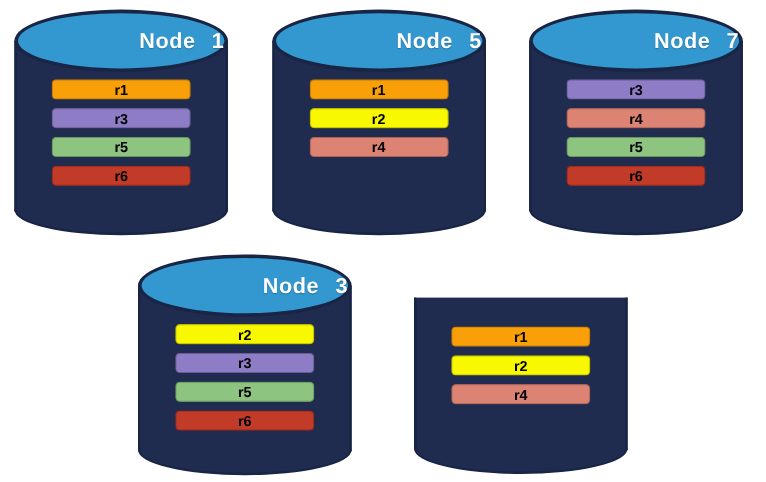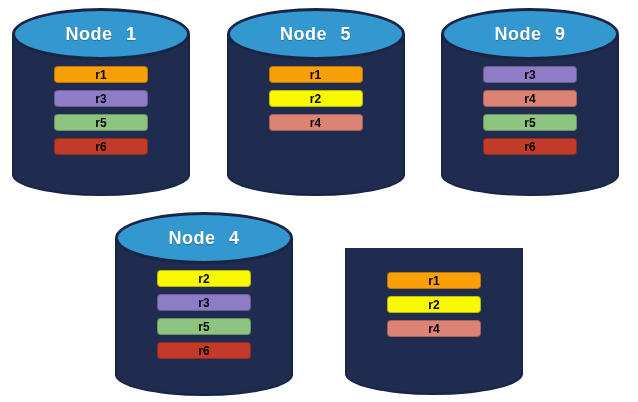--- a/index.html
+++ b/index.html
@@ -67,21 +67,21 @@
   .cyl-top {
     position: absolute;
     left: 0; right: 0;
     top: 0;
     height: 52px;
     border-radius: 50%;
     background: var(--cap);
     border: 3px solid var(--outline);
     display: flex;
     align-items: center;
-    justify-content: center;
+    justify-content: flex-end;
   }
   .node-label {
     color: var(--cap-text);
     font-weight: bold;
     font-size: 18px;
     letter-spacing: 0.5px;
     word-spacing: 8px;
     text-shadow: 0 1px 1px rgba(0,0,0,0.25);
     white-space: pre;
   }
@@ -91,21 +91,21 @@
     left: 0; right: 0;
     top: 58px;
     display: flex;
     flex-direction: column;
     align-items: center;
     gap: 7px;
   }
   .node-row-bottom .cylinder:nth-child(2) .replica-list { top: 50px; }
 
   .replica-badge {
-    width: 94px;
+    width: 116px;
     height: 17px;
     border-radius: 4px;
     border: 1px solid rgba(0,0,0,0.25);
     display: flex;
     align-items: center;
     justify-content: center;
   }
   .replica-label {
     color: var(--row-text);
     font-weight: bold;
@@ -168,21 +168,21 @@
     <span class="replica-label">r4</span>
   </div>
           <div class="replica-badge" style="background: rgb(140, 196, 128);">
     <span class="replica-label">r5</span>
   </div>
           <div class="replica-badge" style="background: rgb(194, 58, 40);">
     <span class="replica-label">r6</span>
   </div>
         </div>
     <div class="cyl-top">
-      <span class="node-label">Node 9</span>
+      <span class="node-label">Node 7</span>
     </div>
   </div>
     </div>
   <div class="node-row node-row-bottom">
       <div class="cylinder">
     <div class="cyl-bottom"></div>
     <div class="cyl-body"></div>
     <div class="replica-list">
           <div class="replica-badge" style="background: rgb(248, 248, 1);">
     <span class="replica-label">r2</span>
@@ -191,21 +191,21 @@
     <span class="replica-label">r3</span>
   </div>
           <div class="replica-badge" style="background: rgb(140, 196, 128);">
     <span class="replica-label">r5</span>
   </div>
           <div class="replica-badge" style="background: rgb(194, 58, 40);">
     <span class="replica-label">r6</span>
   </div>
         </div>
     <div class="cyl-top">
-      <span class="node-label">Node 4</span>
+      <span class="node-label">Node 3</span>
     </div>
   </div>
       <div class="cylinder">
     <div class="cyl-bottom"></div>
     <div class="cyl-body"></div>
     <div class="replica-list">
           <div class="replica-badge" style="background: rgb(249, 160, 8);">
     <span class="replica-label">r1</span>
   </div>
           <div class="replica-badge" style="background: rgb(248, 248, 1);">

